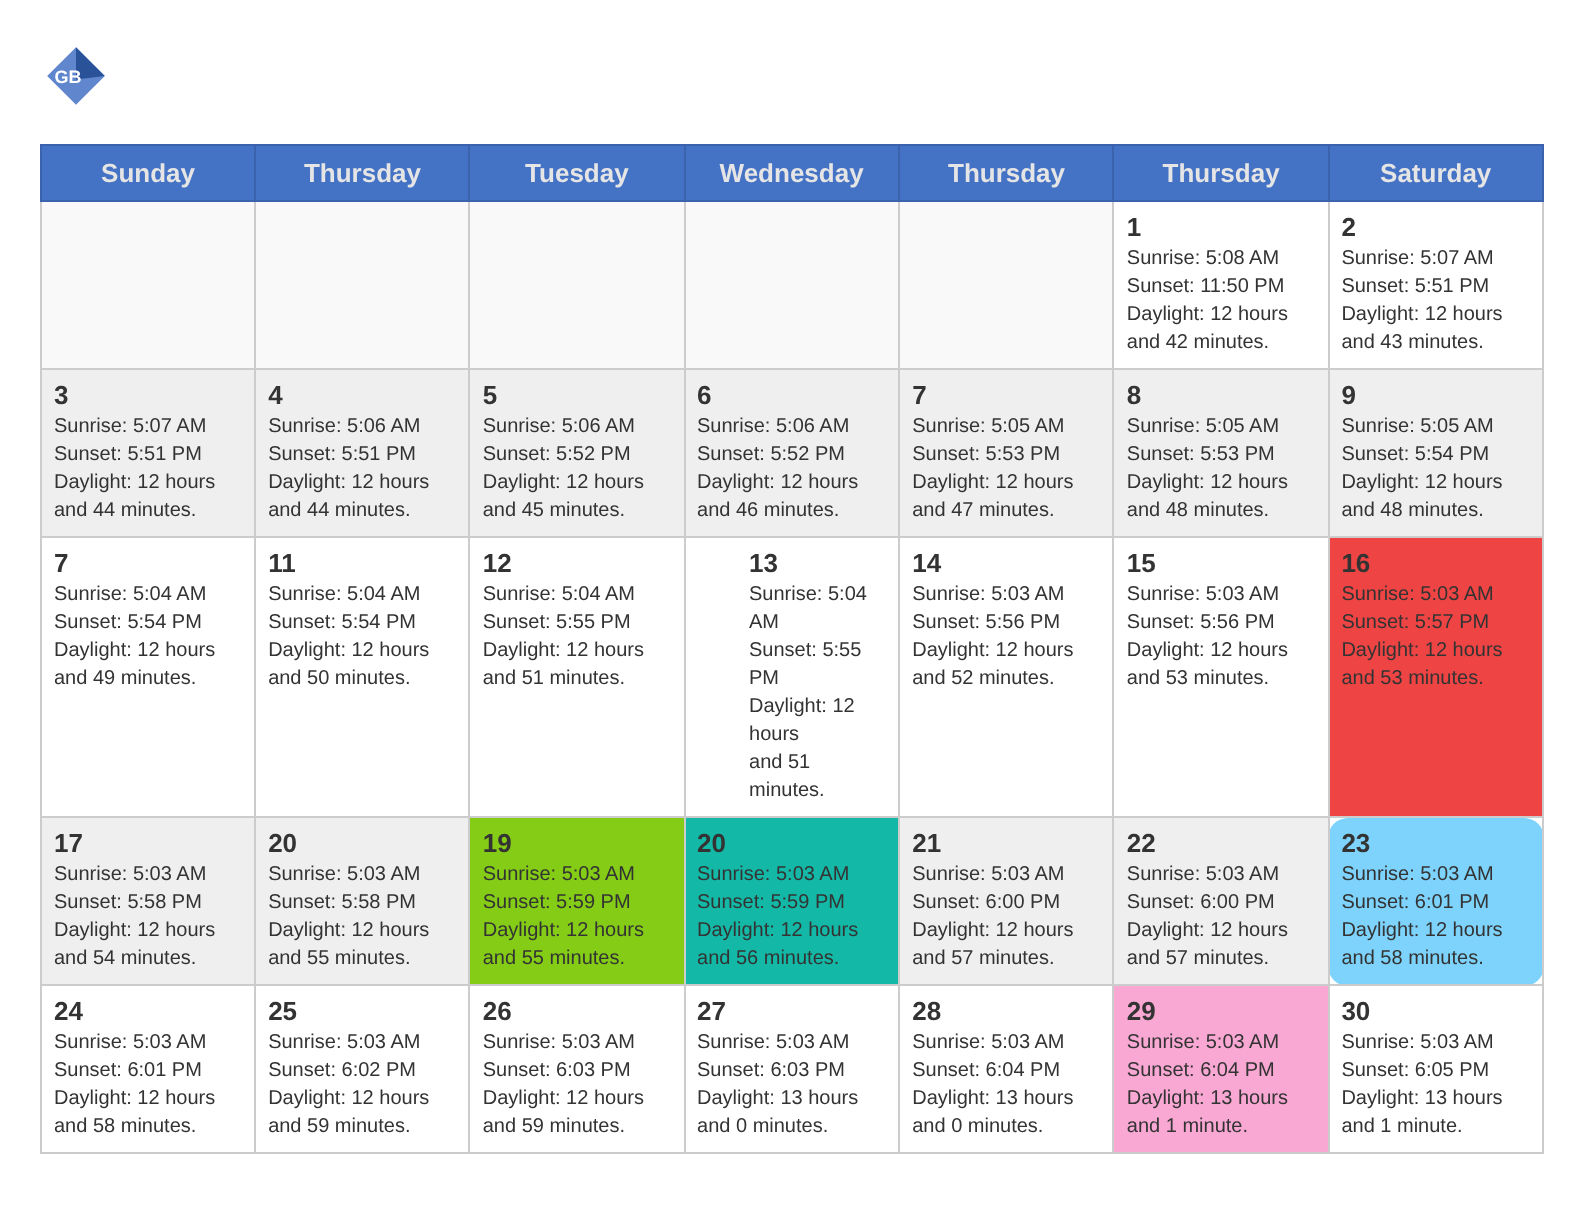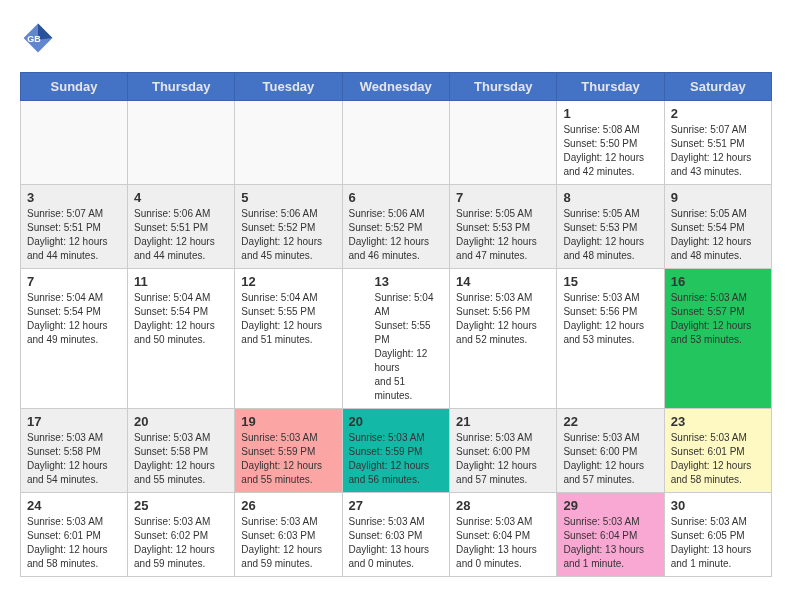--- a/index.html
+++ b/index.html
@@ -127,21 +127,21 @@
   <tbody id="calendar-body">
   <tr>
         <td class="empty"></td>
         <td class="empty"></td>
         <td class="empty"></td>
         <td class="empty"></td>
         <td class="empty"></td>
         <td style="background: rgb(255, 255, 255);">
           <span class="day-number">1</span>
           <div class="day-info" style="white-space: pre-line;">Sunrise: 5:08 AM
-Sunset: 5:50 PM
+Sunset: 11:50 PM
 Daylight: 12 hours
 and 42 minutes.</div>
         </td>
         <td style="background: rgb(255, 255, 255);">
           <span class="day-number">2</span>
           <div class="day-info" style="white-space: pre-line;">Sunrise: 5:07 AM
 Sunset: 5:51 PM
 Daylight: 12 hours
 and 43 minutes.</div>
         </td>
@@ -233,21 +233,21 @@
 Daylight: 12 hours
 and 52 minutes.</div>
         </td>
         <td style="background: rgb(255, 255, 255);">
           <span class="day-number">15</span>
           <div class="day-info" style="white-space: pre-line;">Sunrise: 5:03 AM
 Sunset: 5:56 PM
 Daylight: 12 hours
 and 53 minutes.</div>
         </td>
-        <td style="background: #22c55e; margin-top: 27px;">
+        <td style="background: #ef4444; margin-top: 27px;">
           <span class="day-number">16</span>
           <div class="day-info" style="white-space: pre-line;">Sunrise: 5:03 AM
 Sunset: 5:57 PM
 Daylight: 12 hours
 and 53 minutes.</div>
         </td>
       </tr>
       <tr>
         <td style="background: rgb(239, 239, 239);">
           <span class="day-number">17</span>
@@ -256,21 +256,21 @@
 Daylight: 12 hours
 and 54 minutes.</div>
         </td>
         <td style="background: rgb(239, 239, 239);">
           <span class="day-number">20</span>
           <div class="day-info" style="white-space: pre-line;">Sunrise: 5:03 AM
 Sunset: 5:58 PM
 Daylight: 12 hours
 and 55 minutes.</div>
         </td>
-        <td style="background: #fca5a5;">
+        <td style="background: #84cc16;">
           <span class="day-number">19</span>
           <div class="day-info" style="white-space: pre-line;">Sunrise: 5:03 AM
 Sunset: 5:59 PM
 Daylight: 12 hours
 and 55 minutes.</div>
         </td>
         <td style="background: #14b8a6;">
           <span class="day-number">20</span>
           <div class="day-info" style="white-space: pre-line;">Sunrise: 5:03 AM
 Sunset: 5:59 PM
@@ -284,21 +284,21 @@
 Daylight: 12 hours
 and 57 minutes.</div>
         </td>
         <td style="background: rgb(239, 239, 239);">
           <span class="day-number">22</span>
           <div class="day-info" style="white-space: pre-line;">Sunrise: 5:03 AM
 Sunset: 6:00 PM
 Daylight: 12 hours
 and 57 minutes.</div>
         </td>
-        <td style="background: #fef9c3;">
+        <td style="background: #7dd3fc; border-radius: 10px;">
           <span class="day-number">23</span>
           <div class="day-info" style="white-space: pre-line;">Sunrise: 5:03 AM
 Sunset: 6:01 PM
 Daylight: 12 hours
 and 58 minutes.</div>
         </td>
       </tr>
       <tr>
         <td style="background: rgb(255, 255, 255);">
           <span class="day-number">24</span>

